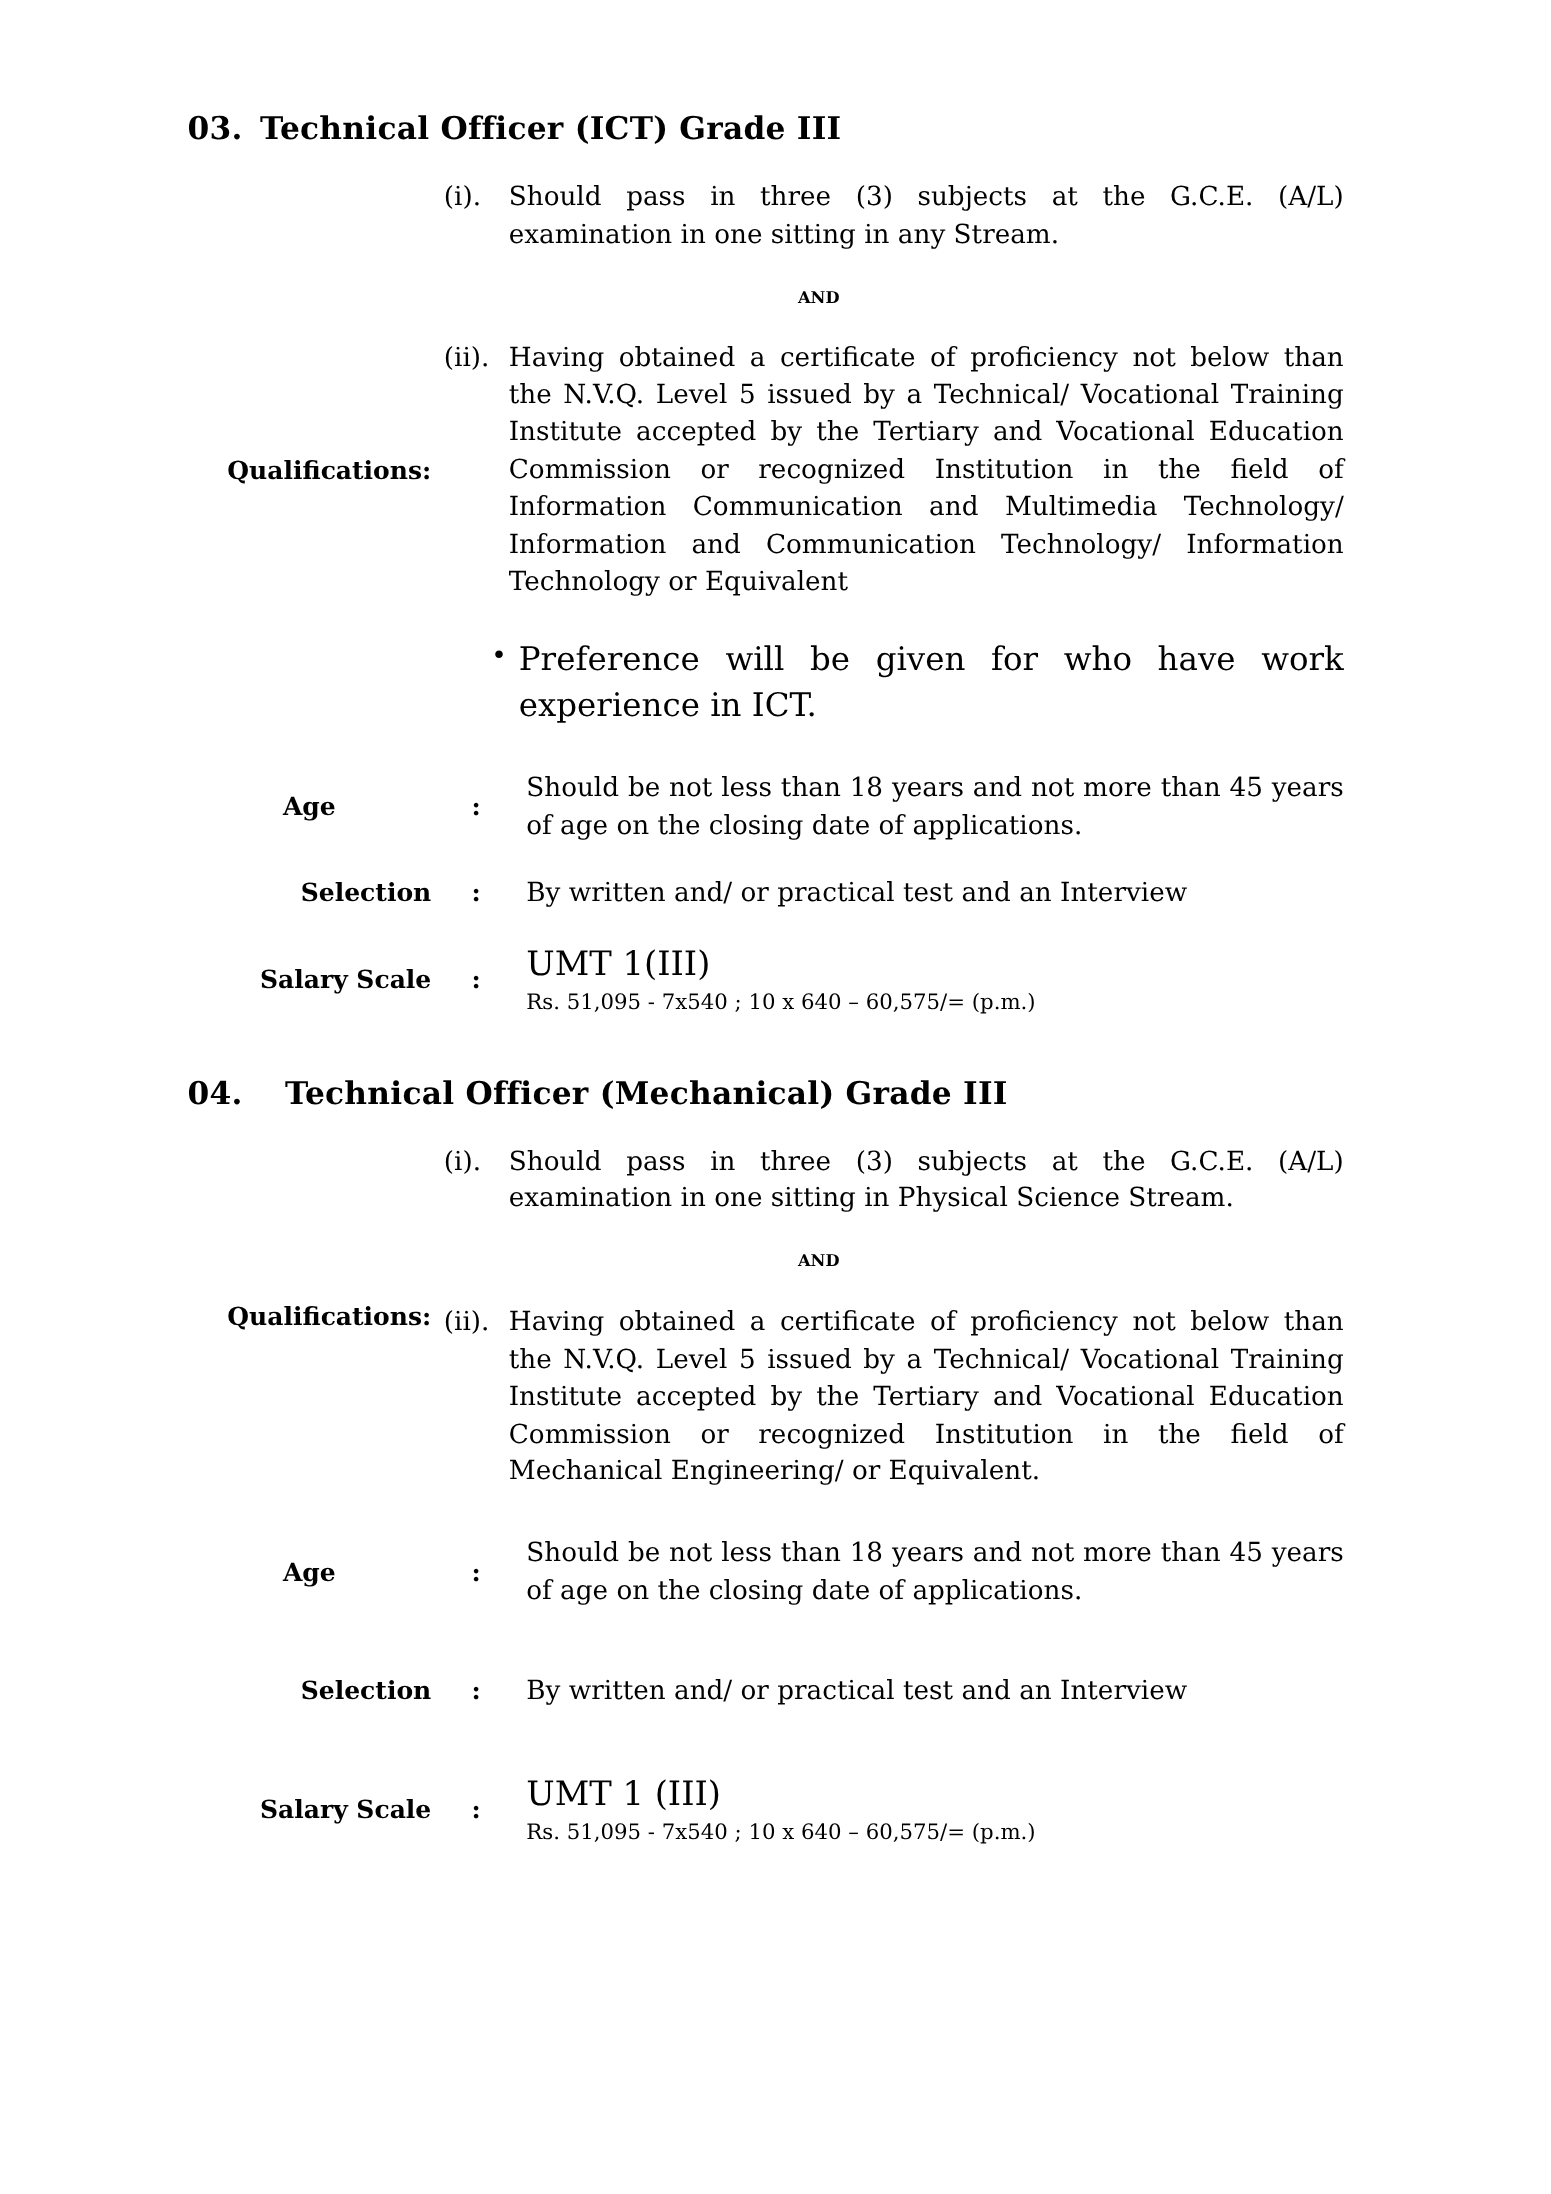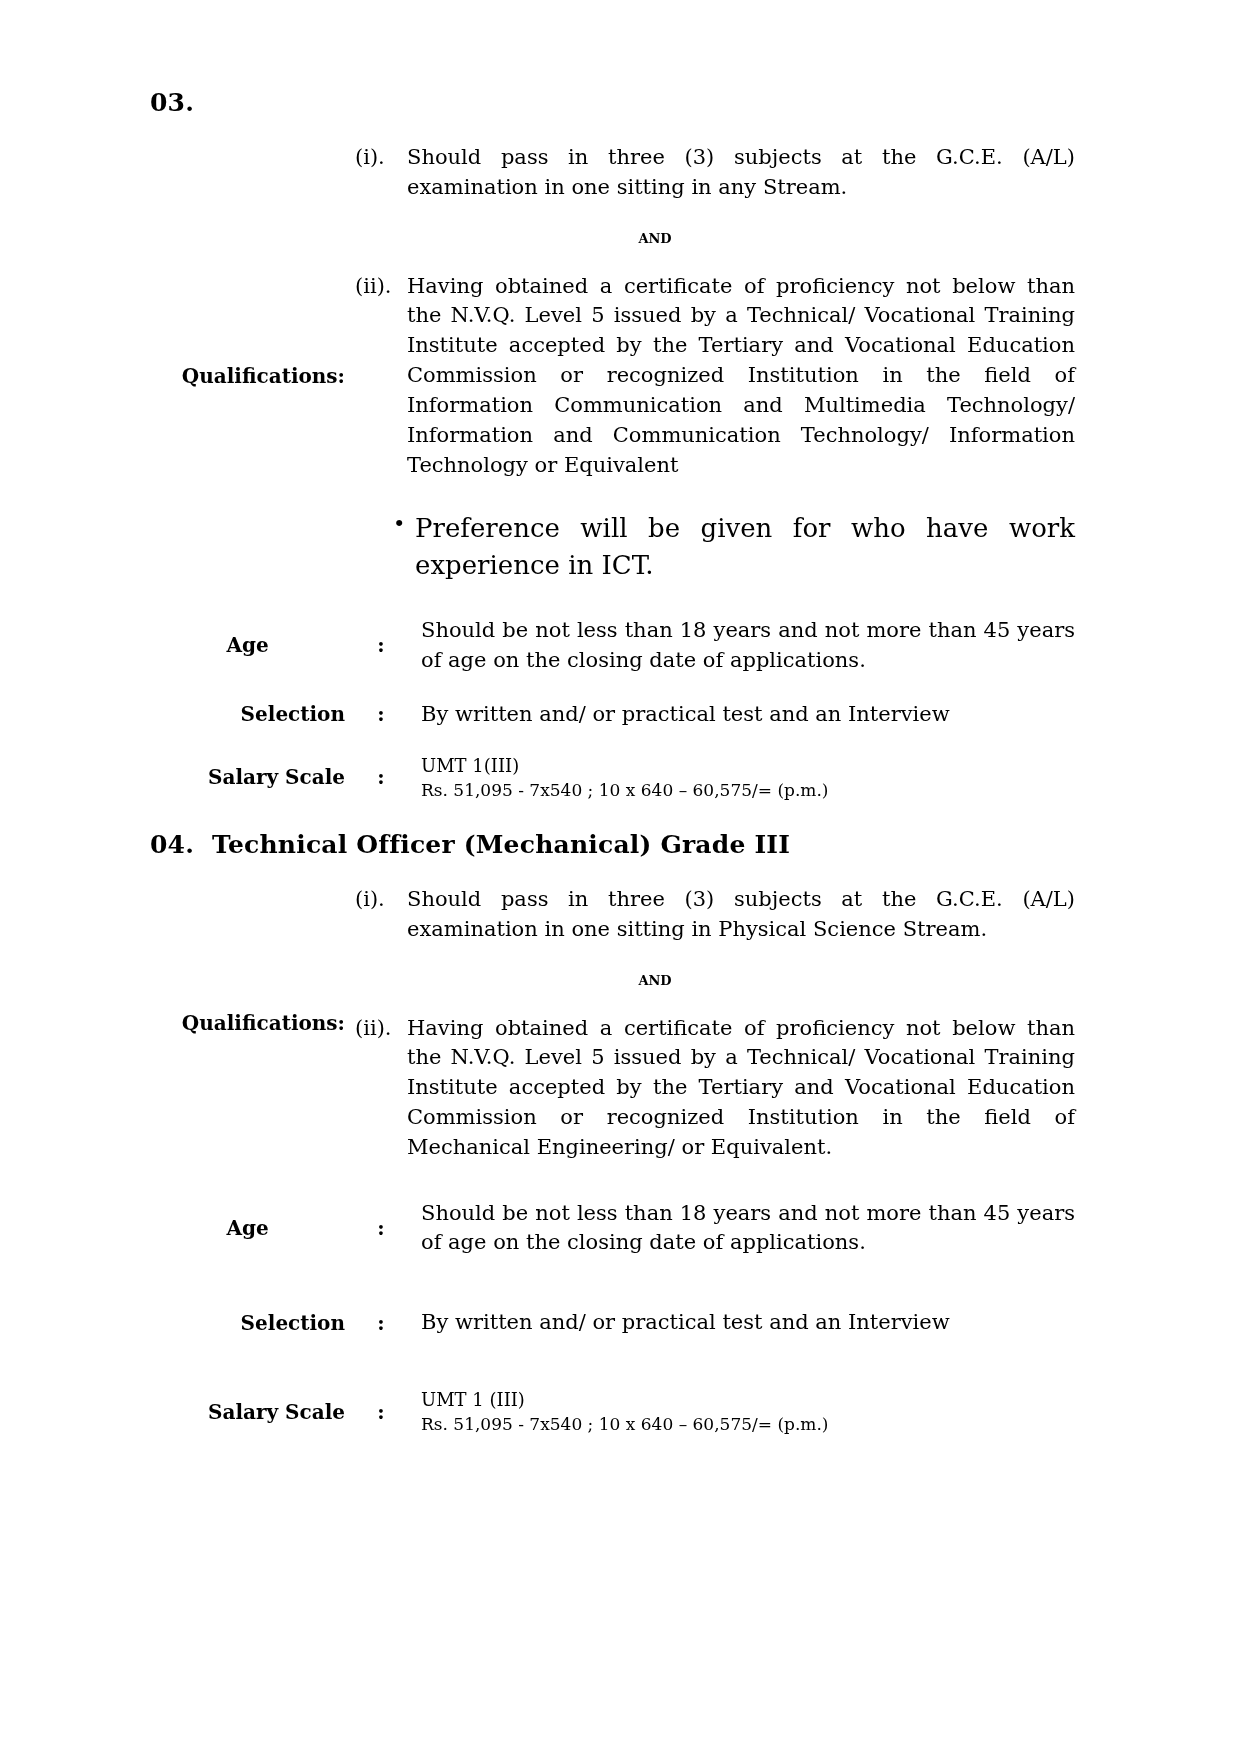--- a/index.html
+++ b/index.html
@@ -30,21 +30,22 @@
     letter-spacing: 0.2px;
     margin: 0 0 26px 10px;
     display: flex;
     align-items: baseline;
   }
   .section-title .num {
     display: inline-block;
     min-width: 58px;
   }
   .section-title.sec2 {
-    margin-top: 28px;
+    margin-top: 46px;
+    gap: 16px;
   }
   .section-title.sec2 .num {
     min-width: 62px;
   }
   .row {
     display: flex;
     align-items: center;
     margin-bottom: 6px;
   }
   .label {
@@ -118,39 +119,40 @@
     line-height: 1.42;
     text-align: justify;
   }
   .qual-block {
     flex: 1 1 auto;
   }
   .spacer-sm { height: 18px; }
   .spacer-md { height: 30px; }
   .spacer-lg { height: 44px; }
   .salary-main {
-    font-size: 18px;
+    font-size: 27px;
     line-height: 1.3;
   }
   .salary-sub {
     font-size: 17px;
     line-height: 1.35;
     margin-top: 2px;
   }
   .justify { text-align: justify; }
 </style>
 </head>
 <body>
 
 <div class="page">
 
   <div class="section">
 
     <div class="section-title">
       <span class="num">03.</span>
+      <span>Technical Officer (ICT) Grade III</span>
     </div>
 
     <div class="row">
       <div class="label">Qualifications:</div>
       <div class="qual-block">
 
         <div class="qual-item">
           <div class="qual-marker">(i).</div>
           <div class="qual-text">Should pass in three (3) subjects at the G.C.E. (A/L) examination in one sitting in any Stream.</div>
         </div>

